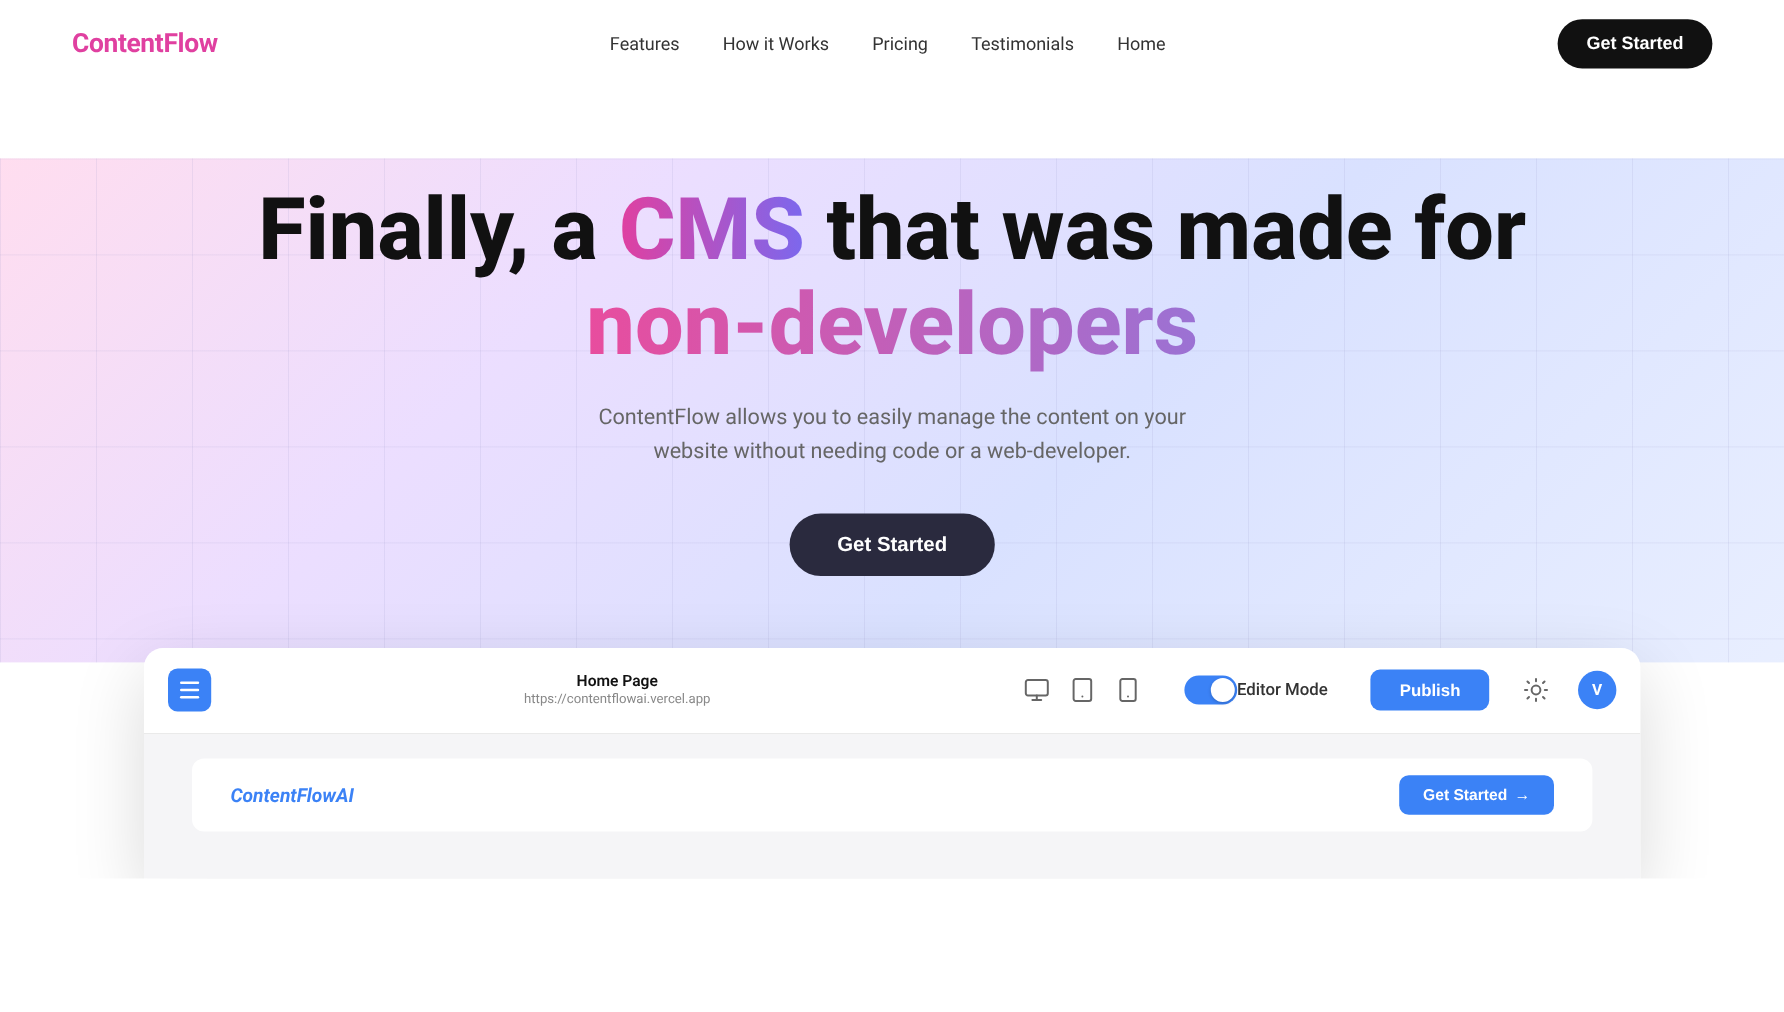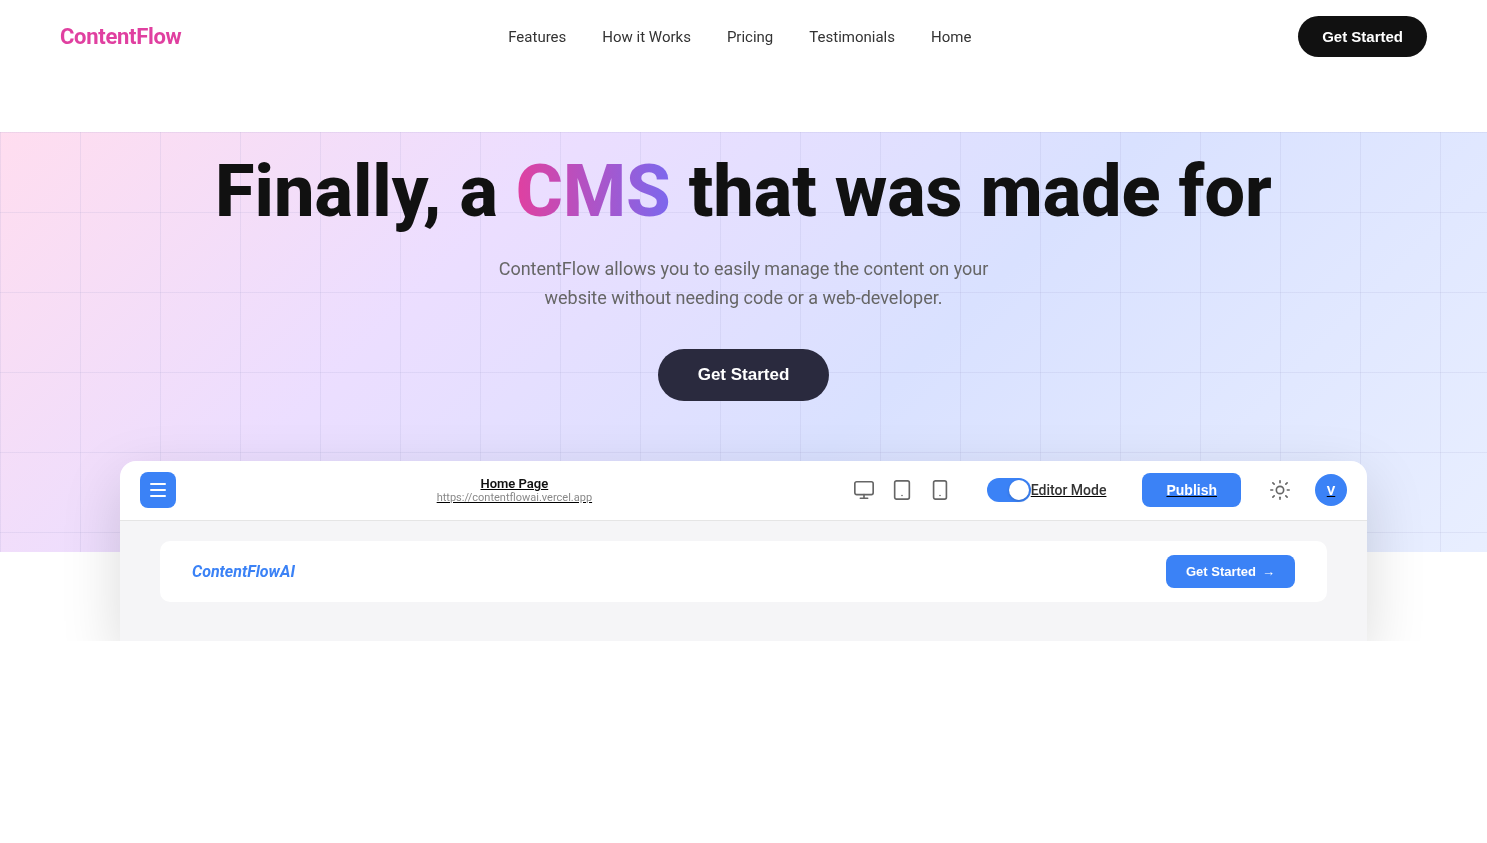--- a/index.html
+++ b/index.html
@@ -150,24 +150,23 @@
       overflow: hidden;
       box-shadow: 0 20px 60px rgba(0,0,0,0.15);
     }
 
     
     .cms-toolbar {
       background: #fff;
       display: flex;
       align-items: center;
       padding: 0 20px;
-      height: 60px;
+      height: 72px;
       border-bottom: 1px solid #e5e5e5;
       gap: 16px;
-      text-decoration: underline;
     }
 
     .toolbar-menu-btn {
       width: 36px;
       height: 36px;
       background: #3b82f6;
       border-radius: 8px;
       display: flex;
       align-items: center;
       justify-content: center;
@@ -348,21 +347,21 @@
   </ul>
 
   <button class="nav-cta">Get Started</button>
 </nav>
 
 <section class="hero">
   <div class="hero-bg"></div>
 
   <div class="hero-content">
     <h1 class="hero-title">
-      <span>Finally, a </span><span class="cms-gradient">CMS</span><span> that was made for </span><br>
+      <span>Finally, a </span><span class="cms-gradient">CMS</span><span> that was made for </span><br><span class="nondev-gradient">non-developers</span>
     </h1>
 
     <p class="hero-subtitle">ContentFlow allows you to easily manage the content on your website without needing code or a web-developer.</p>
 
     <button class="hero-btn">Get Started</button>
   </div>
 
   <div class="cms-preview">
 
     <div class="cms-toolbar">

